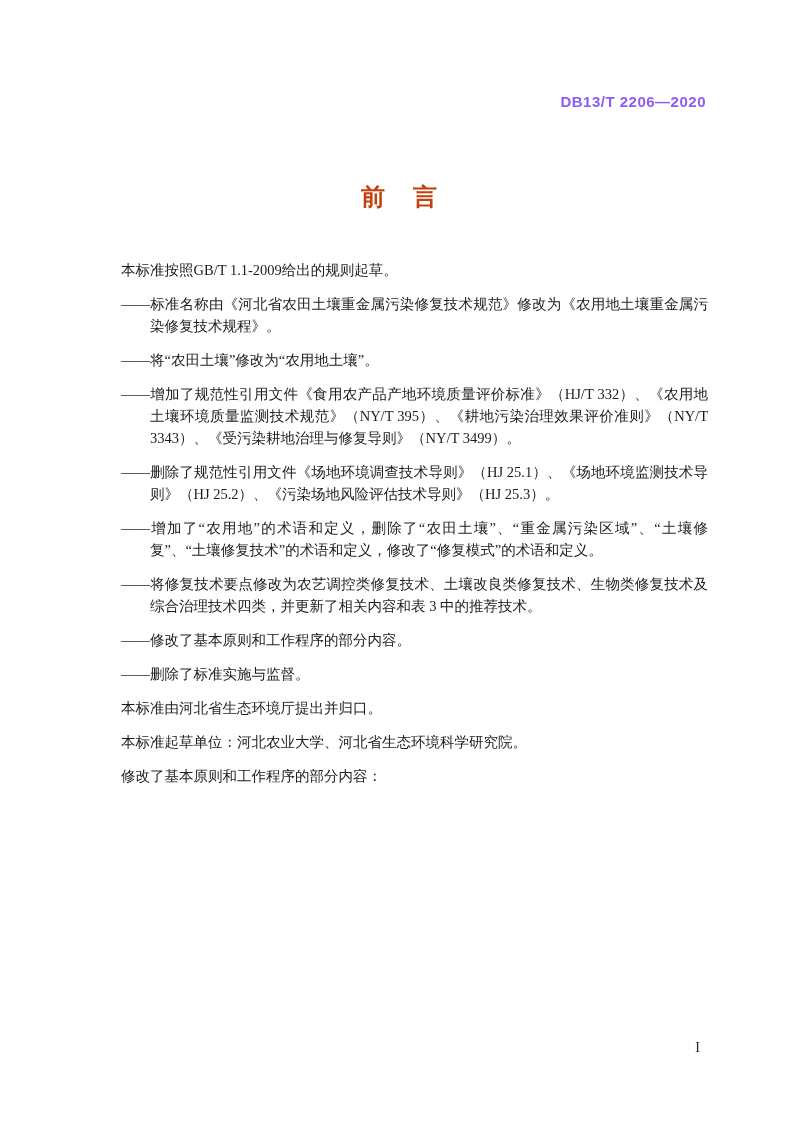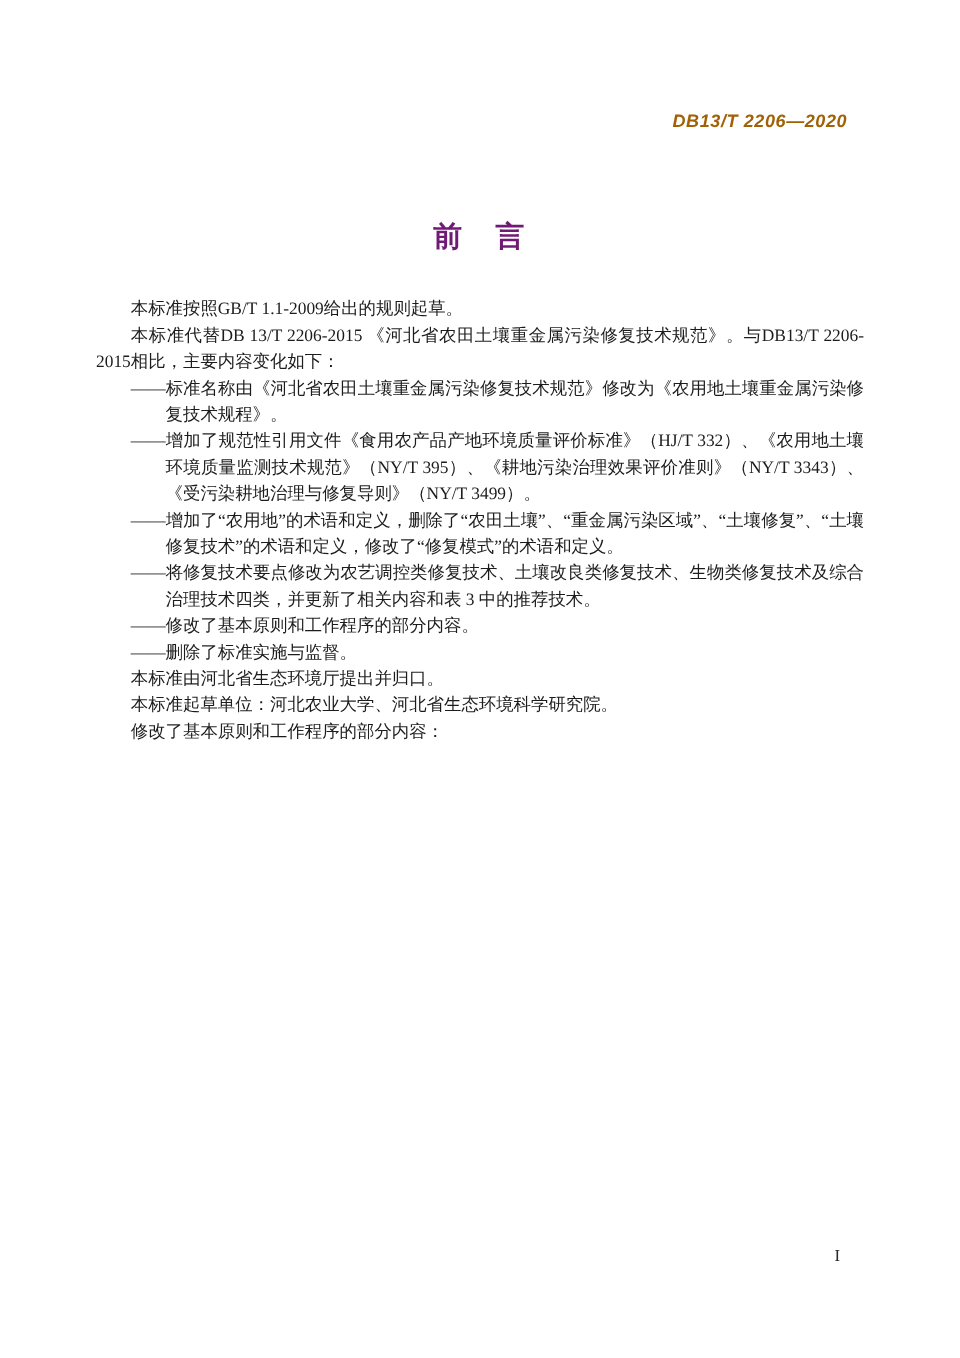--- a/index.html
+++ b/index.html
@@ -19,50 +19,49 @@
   .header-code {
     position: absolute;
     top: 93px;
     left: 80px;
     width: 626px;
     text-align: right;
     font-family: "Liberation Sans", "DejaVu Sans", sans-serif;
     font-weight: 700;
     font-size: 15px;
     letter-spacing: 0.5px;
-    color: #a16207;
+    color: #8b5cf6;
     white-space: nowrap;
-    font-style: italic;
   }
 
   .doc-title {
     position: absolute;
     top: 181px;
     left: 0;
     width: 100%;
     text-align: center;
     font-family: "Liberation Sans", "DejaVu Sans", sans-serif;
     font-weight: 700;
     font-size: 24px;
     letter-spacing: 2px;
-    color: #701a75;
+    color: #c2410c;
   }
 
   .foreword-body {
     position: absolute;
     top: 247px;
     left: 80px;
     width: 640px;
     font-size: 14.5px;
     line-height: 22px;
     text-align: justify;
     color: #1c1c1c;
   }
 
-  .blk { margin: 0; }
+  .blk { margin: 12px; }
   .blk.para { text-indent: 2em; }
   .blk.item { padding-left: 4em; text-indent: -2em; }
 
   .page-number {
     position: absolute;
     top: 1040px;
     left: 80px;
     width: 620px;
     text-align: right;
     font-size: 14px;
@@ -73,23 +72,24 @@
 <body>
 
 <div class="page">
 
   <div class="header-code">DB13/T 2206—2020</div>
 
   <div class="doc-title">前　言</div>
 
   <div class="foreword-body">
     <p class="blk para">本标准按照GB/T 1.1-2009给出的规则起草。</p>
-    <p class="blk para">本标准代替DB 13/T 2206-2015 《河北省农田土壤重金属污染修复技术规范》。与DB13/T 2206-2015相比，主要内容变化如下：</p>
     <p class="blk item">——标准名称由《河北省农田土壤重金属污染修复技术规范》修改为《农用地土壤重金属污染修复技术规程》。</p>
+    <p class="blk item">——将“农田土壤”修改为“农用地土壤”。</p>
     <p class="blk item">——增加了规范性引用文件《食用农产品产地环境质量评价标准》（HJ/T 332）、《农用地土壤环境质量监测技术规范》（NY/T 395）、《耕地污染治理效果评价准则》（NY/T 3343）、《受污染耕地治理与修复导则》（NY/T 3499）。</p>
+    <p class="blk item">——删除了规范性引用文件《场地环境调查技术导则》（HJ 25.1）、《场地环境监测技术导则》（HJ 25.2）、《污染场地风险评估技术导则》（HJ 25.3）。</p>
     <p class="blk item">——增加了“农用地”的术语和定义，删除了“农田土壤”、“重金属污染区域”、“土壤修复”、“土壤修复技术”的术语和定义，修改了“修复模式”的术语和定义。</p>
     <p class="blk item">——将修复技术要点修改为农艺调控类修复技术、土壤改良类修复技术、生物类修复技术及综合治理技术四类，并更新了相关内容和表 3 中的推荐技术。</p>
     <p class="blk item">——修改了基本原则和工作程序的部分内容。</p>
     <p class="blk item">——删除了标准实施与监督。</p>
     <p class="blk para">本标准由河北省生态环境厅提出并归口。</p>
     <p class="blk para">本标准起草单位：河北农业大学、河北省生态环境科学研究院。</p>
     <p class="blk para">修改了基本原则和工作程序的部分内容：</p>
   </div>
 
   <div class="page-number">I</div>

